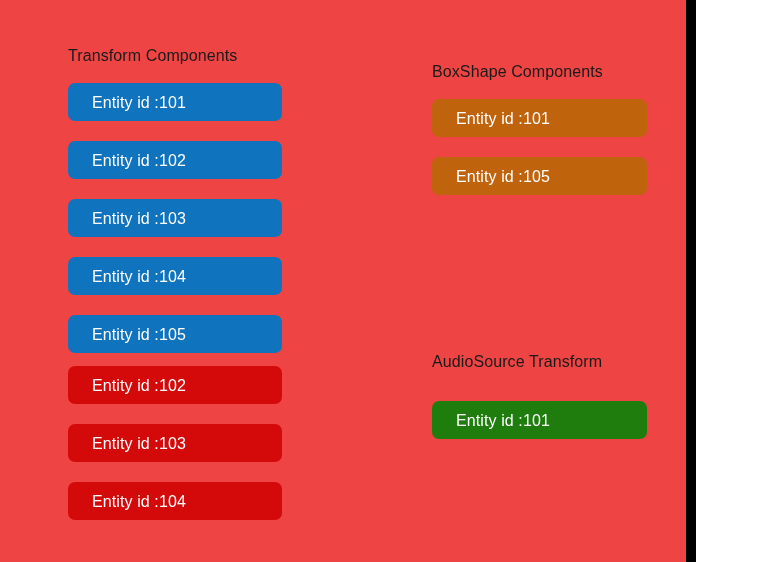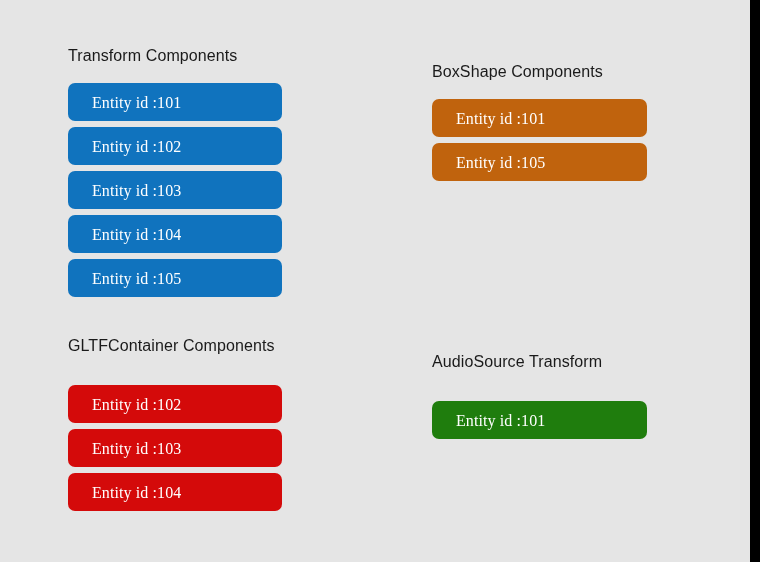--- a/index.html
+++ b/index.html
@@ -11,23 +11,23 @@
     overflow: hidden;
   }
 
   body {
     font-family: "Liberation Sans", sans-serif;
     background: #ffffff;
   }
 
   #canvas {
     position: relative;
-    width: 760px;
+    width: 696px;
     height: 562px;
-    background: #e5e5e5;
+    background: #ef4444;
     overflow: hidden;
   }
 
   
   #right-band {
     position: absolute;
     top: 0;
     right: 0;
     width: 10px;
     height: 562px;
@@ -49,22 +49,21 @@
     line-height: 19px;
     color: #1a1a1a;
     white-space: nowrap;
     letter-spacing: 0.1px;
   }
 
   .chip-list {
     margin-top: 18px;
     display: flex;
     flex-direction: column;
-    gap: 6px;
-    font-family: Liberation Serif, serif;
+    gap: 20px;
   }
 
   
   .chip-list.gap-wide { margin-top: 30px; }
 
   .chip {
     height: 38px;
     border-radius: 7px;
     display: flex;
     align-items: center;
@@ -101,21 +100,20 @@
 
   <div class="section col-right row-top">
     <div class="section-title">BoxShape Components</div>
     <div class="chip-list">
       <div class="chip boxshape">Entity id :101</div>
       <div class="chip boxshape">Entity id :105</div>
     </div>
   </div>
 
   <div class="section col-left row-bottom">
-    <div class="section-title">GLTFContainer Components</div>
     <div class="chip-list gap-wide">
       <div class="chip gltfcontainer">Entity id :102</div>
       <div class="chip gltfcontainer">Entity id :103</div>
       <div class="chip gltfcontainer">Entity id :104</div>
     </div>
   </div>
 
   <div class="section col-right row-bottom">
     <div class="section-title">AudioSource Transform</div>
     <div class="chip-list gap-wide">

